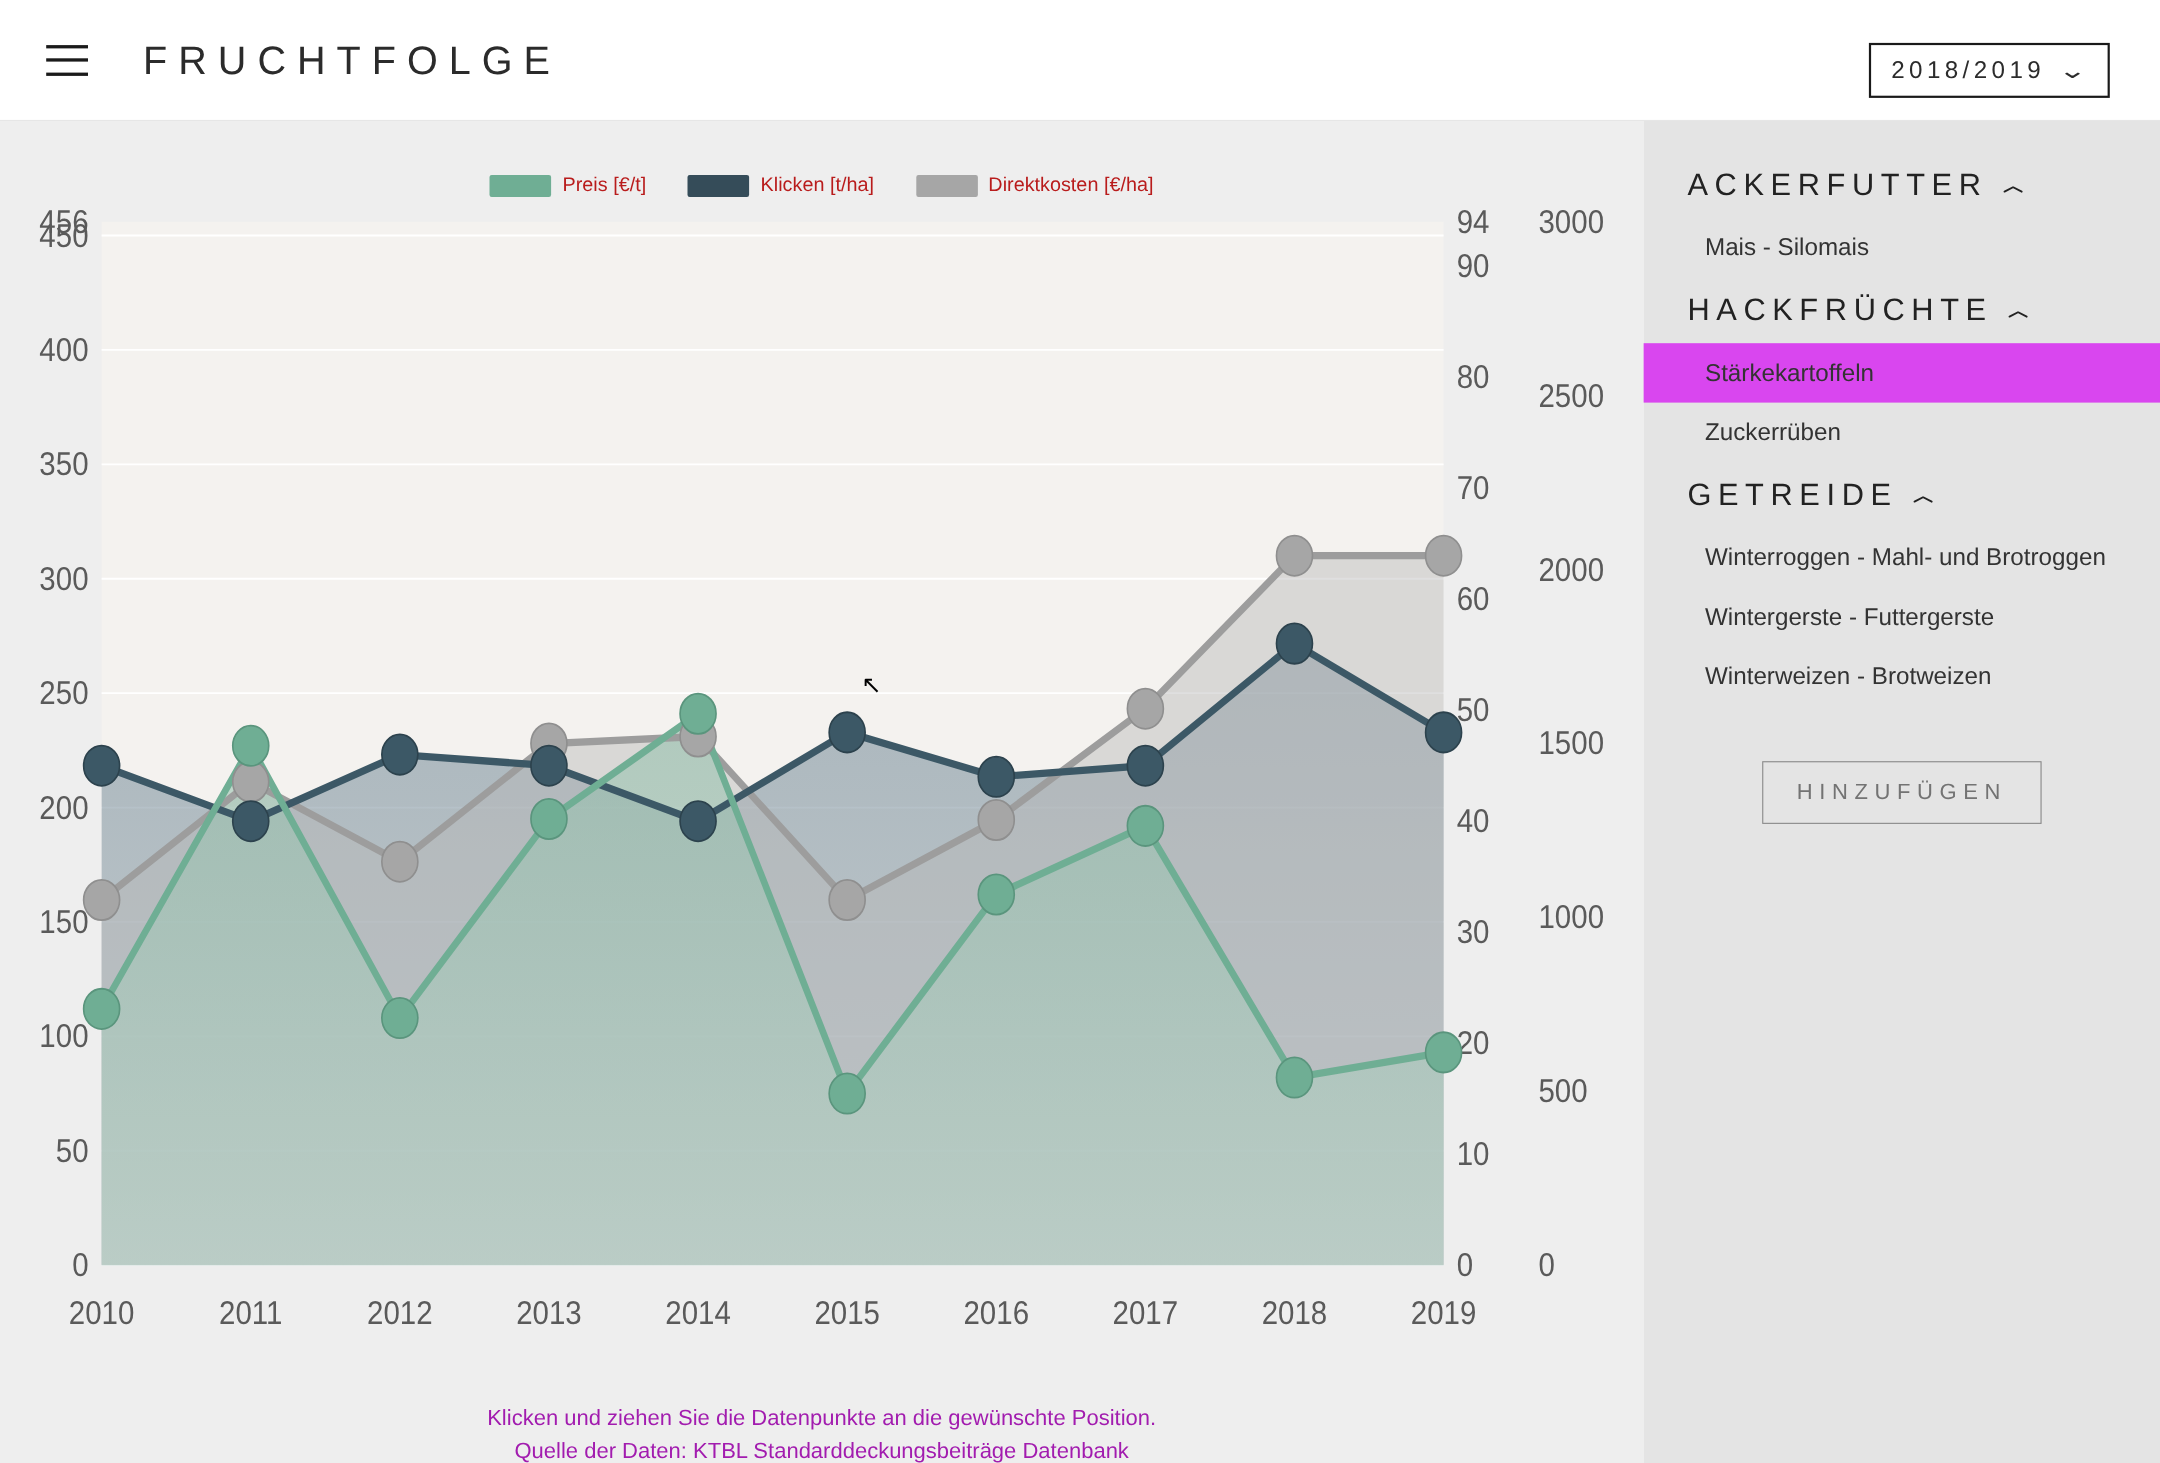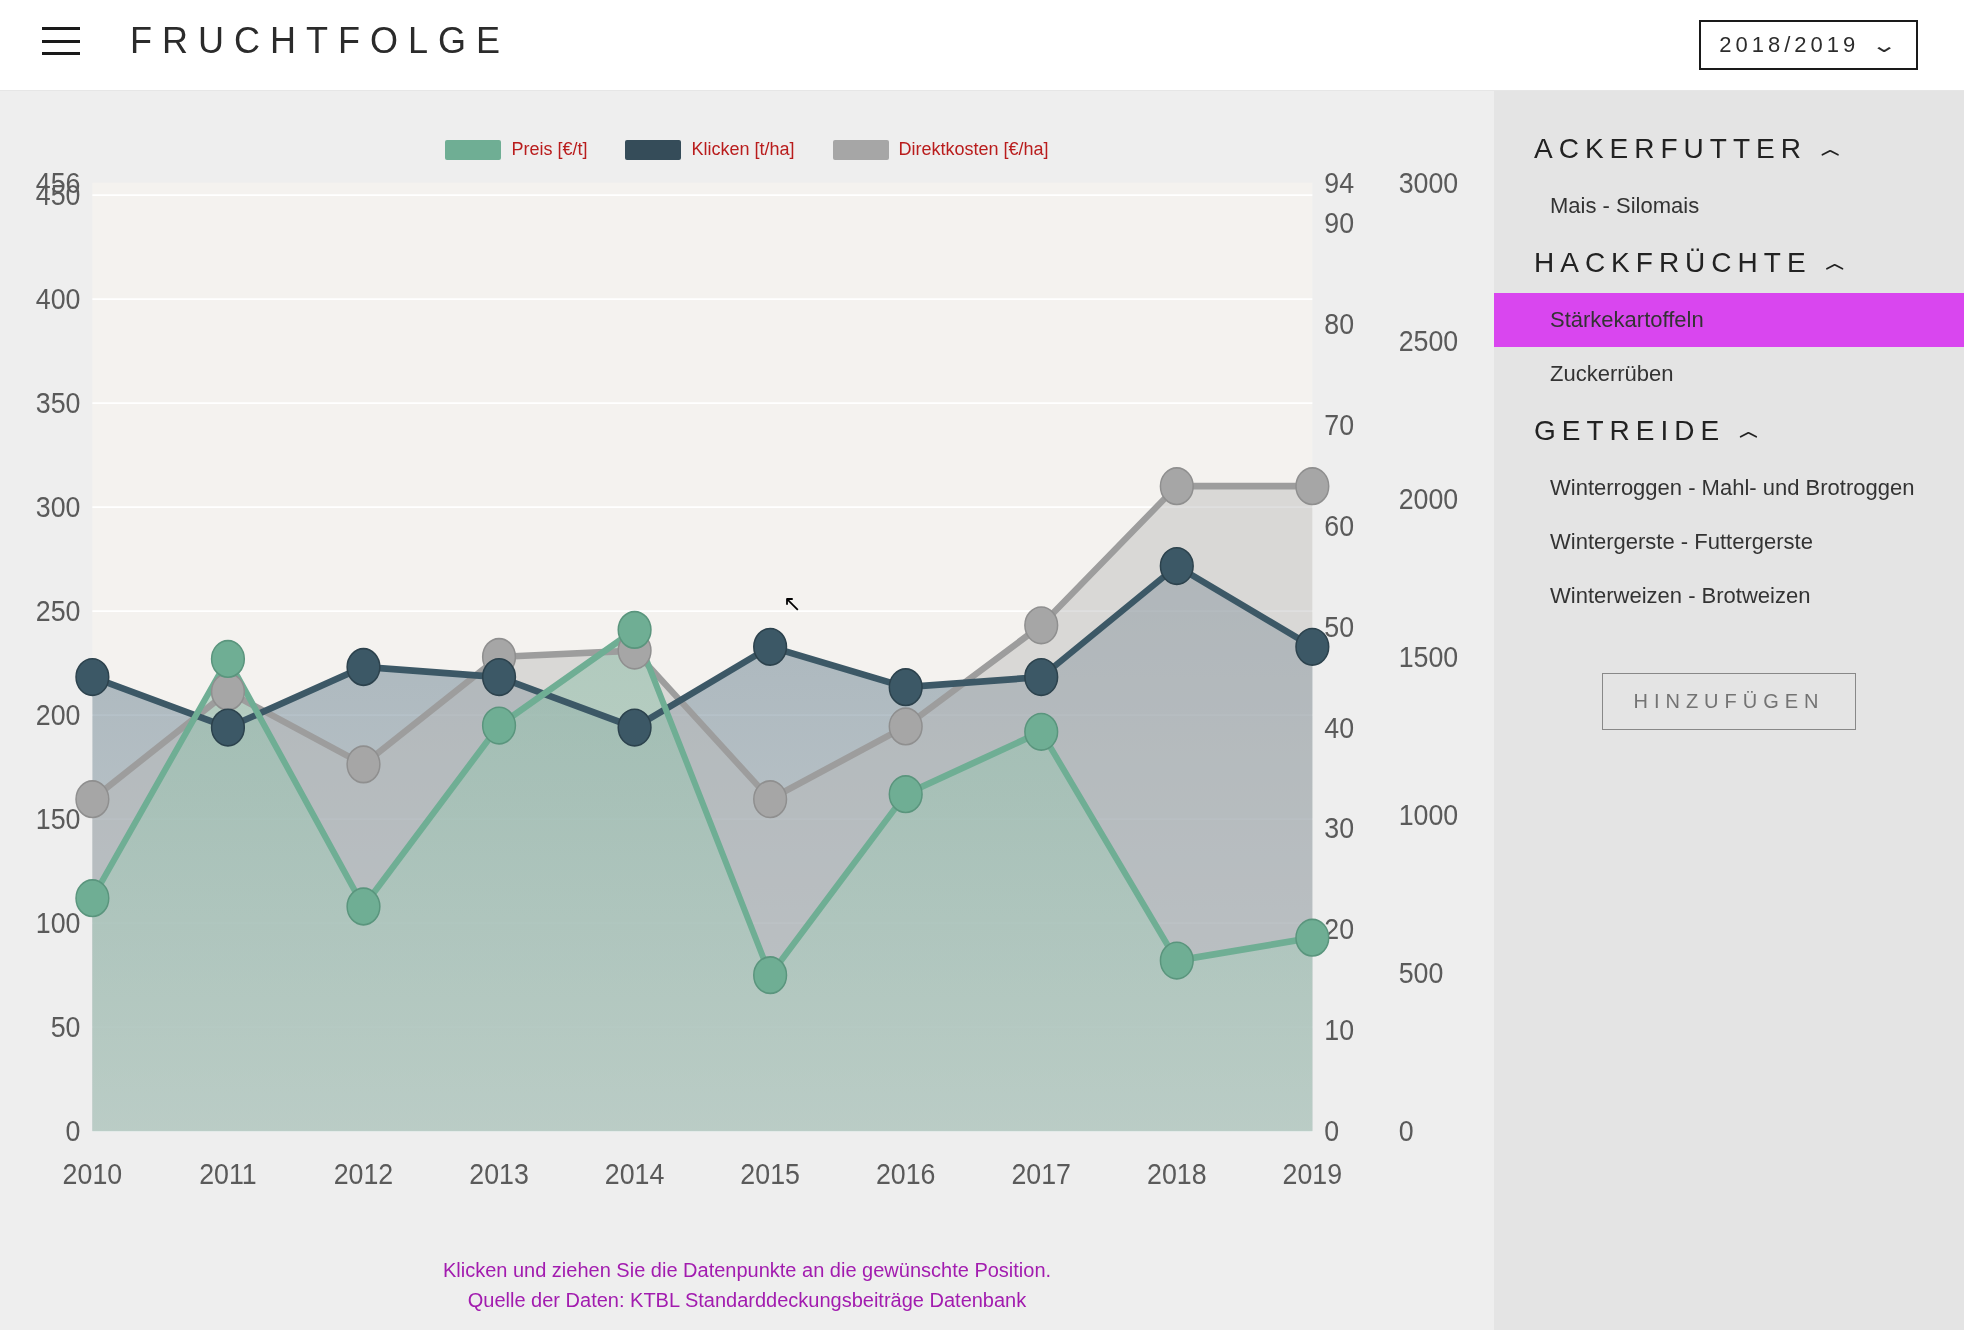--- a/index.html
+++ b/index.html
@@ -2,40 +2,40 @@
 <html><head>
 <meta charset="utf-8">
 <style>
   * { box-sizing: border-box; margin: 0; padding: 0; }
   html, body { width: 100%; height: 100%; font-family: "Helvetica Neue", Arial, sans-serif; }
   body { background: #ffffff; color: #2c2c2c; }
 
   
   .header {
     display: flex;
-    align-items: flex-start;
+    align-items: center;
     justify-content: space-between;
     padding: 20px 46px 20px 42px;
     border-bottom: 1px solid #e6e6e6;
   }
   .header-left { display: flex; align-items: center; gap: 50px; }
   .hamburger {
     width: 38px; height: 28px; cursor: pointer;
     display: flex; flex-direction: column; justify-content: space-between;
   }
   .hamburger span { display:block; height:3px; background:#1a1a1a; }
   .app-title {
     font-size: 36px; font-weight: 300; letter-spacing: 10px;
     color:#2b2b2b;
   }
   .season-select {
     border: 2px solid #1a1a1a;
     padding: 10px 18px;
     font-size: 22px; letter-spacing: 4px;
-    display:flex; align-items:center; gap:18px; cursor:pointer;
+    display:flex; align-items:center; gap:18px; cursor:pointer;margin-top:19px;
   }
   .season-select .chev { font-size:20px; transform: scaleX(1.6); }
 
   
   .content { display:flex; height: calc(100% - 82px); }
   .chart-pane {
     flex: 1 1 auto;
     background:#eeeeee;
     position:relative;
     padding: 48px 18px 24px 18px;

